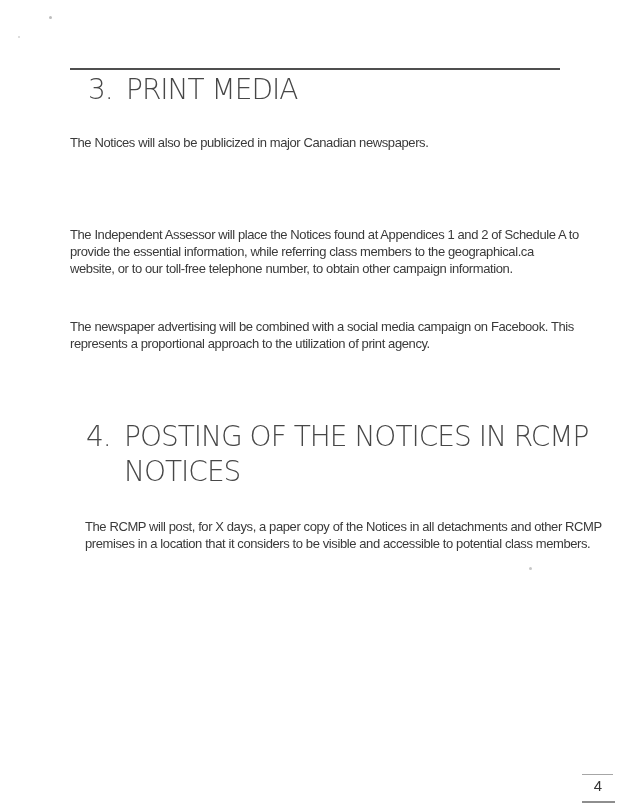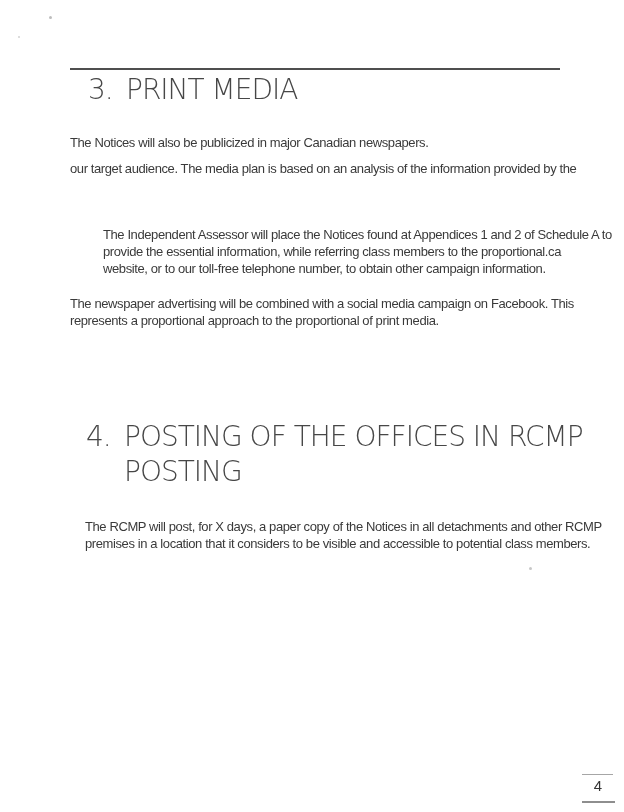--- a/index.html
+++ b/index.html
@@ -40,22 +40,22 @@
     position: absolute;
     left: 70px;
     color: #3a3a3a;
     font-size: 13px;
     letter-spacing: -0.4px;
     line-height: 17px;
   }
   .para .line { white-space: pre; }
   #para-1 { top: 134px; }
   #para-2 { top: 160px; }
-  #para-3 { top: 226px; margin-left: 33px; }
-  #para-4 { top: 295px; }
+  #para-3 { top: 226px; }
+  #para-4 { top: 318px; }
   #para-5 { top: 518px; margin-left: 15px; }
 
   
   .footer-rule-top {
     position: absolute;
     left: 582px; top: 774px;
     width: 31px; height: 1px;
     background: #a6a6a6;
   }
   .footer-page-number {
@@ -99,39 +99,38 @@
     <span class="htitle">
       <span class="hline">PRINT MEDIA</span>
     </span>
   </div>
 
   <div class="para" id="para-1">
     <div class="line">The Notices will also be publicized in major Canadian newspapers.</div>
   </div>
 
   <div class="para" id="para-2">
-    <div class="line">our target audience. The media plan is based on an analysis of the information provided by the</div>
   </div>
 
   <div class="para" id="para-3">
     <div class="line">The Independent Assessor will place the Notices found at Appendices 1 and 2 of Schedule A to</div>
-    <div class="line">provide the essential information, while referring class members to the proportional.ca</div>
+    <div class="line">provide the essential information, while referring class members to the geographical.ca</div>
     <div class="line">website, or to our toll-free telephone number, to obtain other campaign information.</div>
   </div>
 
   <div class="para" id="para-4">
     <div class="line">The newspaper advertising will be combined with a social media campaign on Facebook. This</div>
-    <div class="line">represents a proportional approach to the proportional of print media.</div>
+    <div class="line">represents a proportional approach to the utilization of print agency.</div>
   </div>
 
   <div class="heading" id="heading-4">
     <span class="hnum">4.</span>
     <span class="htitle">
-      <div class="hline">POSTING OF THE OFFICES IN RCMP</div>
-      <div class="hline">POSTING</div>
+      <div class="hline">POSTING OF THE NOTICES IN RCMP</div>
+      <div class="hline">NOTICES</div>
     </span>
   </div>
 
   <div class="para" id="para-5">
     <div class="line">The RCMP will post, for X days, a paper copy of the Notices in all detachments and other RCMP</div>
     <div class="line">premises in a location that it considers to be visible and accessible to potential class members.</div>
   </div>
 
   <div class="footer-rule-top"></div>
   <div class="footer-page-number">4</div>

